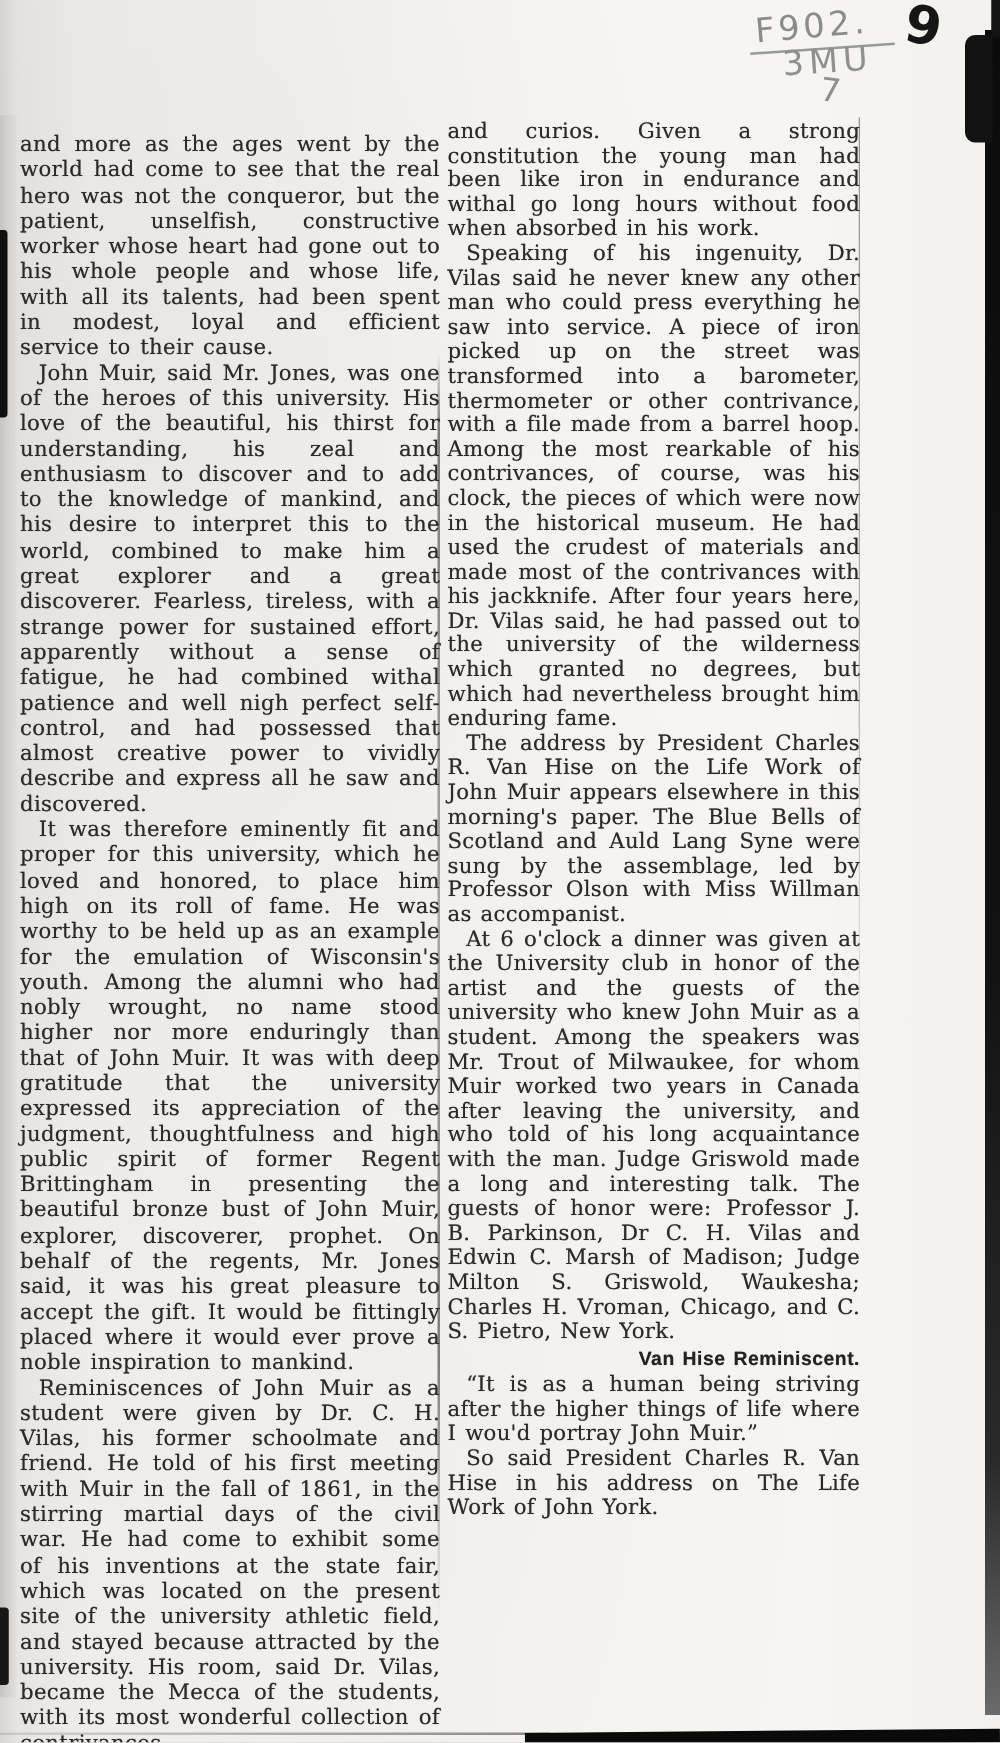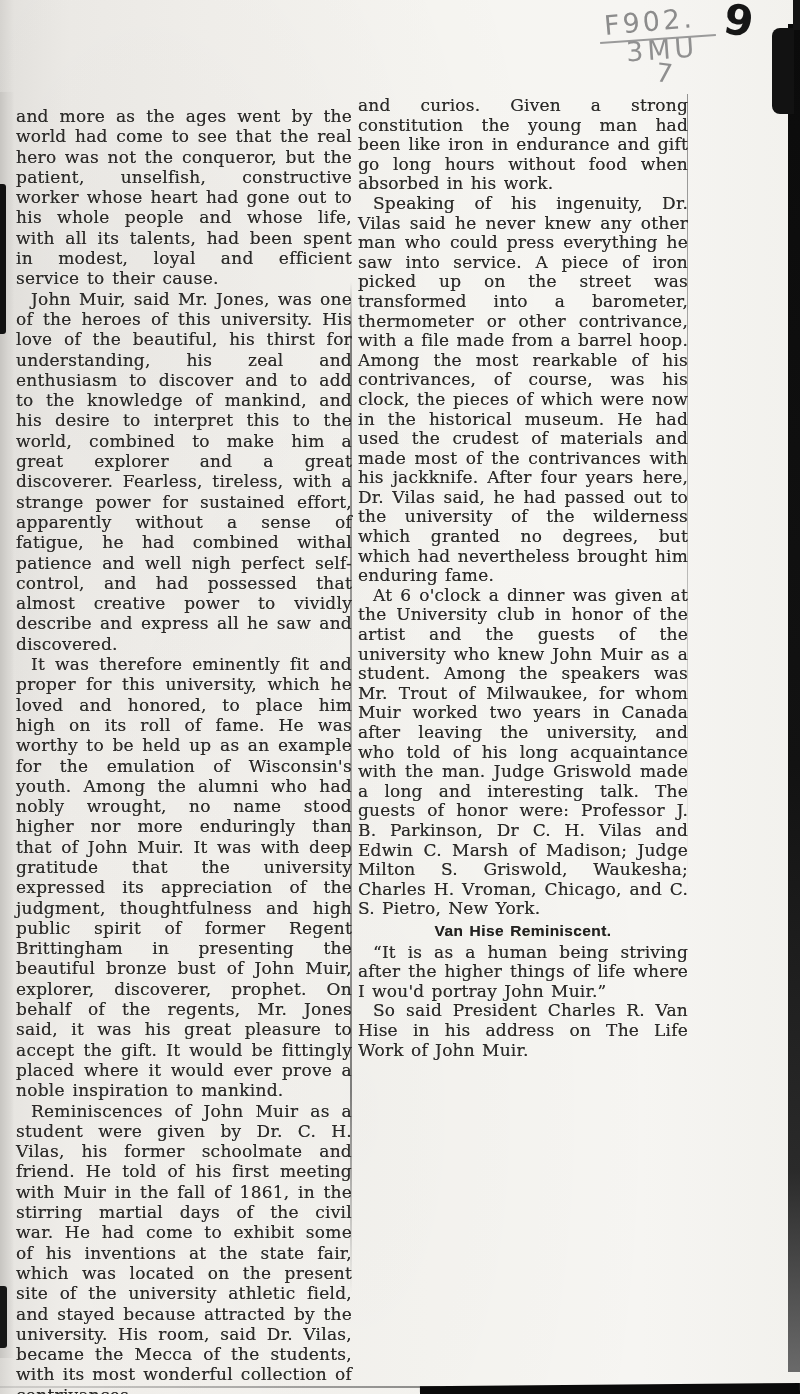--- a/index.html
+++ b/index.html
@@ -21,21 +21,21 @@
     text-shadow:0 0 0.6px rgba(20,20,20,0.55);
     hyphens:auto;-webkit-hyphens:auto;
   }
   .col-left{left:16px;top:106px;width:336px;font-size:17px;line-height:20.3px;word-spacing:2px;letter-spacing:0.25px;}
   .col-right{left:358px;top:96px;width:330px;font-size:17px;line-height:19.6px;word-spacing:1.6px;letter-spacing:0.2px;}
   .col p{margin:0;text-indent:15px;}
   .col p.noindent{text-indent:0;}
   .subhead{
     font-family:"Liberation Sans", sans-serif;
     font-weight:700;font-size:15.5px;
-    text-align:center;text-indent:0;
+    text-align:right;text-indent:0;
     margin:2px 0 2px 0;letter-spacing:0.4px;
     color:#232220;
   }
   
   .rule-mid{position:absolute;left:350px;top:282px;width:2px;height:1012px;
     background:linear-gradient(to bottom,rgba(30,30,30,0) 0%,rgba(30,30,30,0.55) 6%,rgba(30,30,30,0.35) 45%,rgba(30,30,30,0.55) 80%,rgba(30,30,30,0) 100%);}
   .rule-right{position:absolute;left:687px;top:94px;width:1px;height:812px;
     background:linear-gradient(to bottom,rgba(50,50,50,0.5) 0%,rgba(50,50,50,0.3) 60%,rgba(50,50,50,0) 100%);}
   
   .edge-left-strip{position:absolute;left:0;top:92px;width:14px;height:1266px;
@@ -81,21 +81,22 @@
   <div class="hand hw-page">9</div>
 
   <div class="col col-left">
     <p class="noindent">and more as the ages went by the world had come to see that the real hero was not the conqueror, but the patient, unselfish, constructive worker whose heart had gone out to his whole people and whose life, with all its talents, had been spent in modest, loyal and efficient service to their cause.</p>
     <p>John Muir, said Mr. Jones, was one of the heroes of this university. His love of the beautiful, his thirst for understanding, his zeal and enthusiasm to discover and to add to the knowledge of mankind, and his desire to interpret this to the world, combined to make him a great explorer and a great discoverer. Fearless, tireless, with a strange power for sustained effort, apparently without a sense of fatigue, he had combined withal patience and well nigh perfect self-control, and had possessed that almost creative power to vividly describe and express all he saw and discovered.</p>
     <p>It was therefore eminently fit and proper for this university, which he loved and honored, to place him high on its roll of fame. He was worthy to be held up as an example for the emulation of Wisconsin's youth. Among the alumni who had nobly wrought, no name stood higher nor more enduringly than that of John Muir. It was with deep gratitude that the university expressed its appreciation of the judgment, thoughtfulness and high public spirit of former Regent Brittingham in presenting the beautiful bronze bust of John Muir, explorer, discoverer, prophet. On behalf of the regents, Mr. Jones said, it was his great pleasure to accept the gift. It would be fittingly placed where it would ever prove a noble inspiration to mankind.</p>
     <p>Reminiscences of John Muir as a student were given by Dr. C. H. Vilas, his former schoolmate and friend. He told of his first meeting with Muir in the fall of 1861, in the stirring martial days of the civil war. He had come to exhibit some of his inventions at the state fair, which was located on the present site of the university athletic field, and stayed because attracted by the university. His room, said Dr. Vilas, became the Mecca of the students, with its most wonderful collection of contrivances</p>
   </div>
 
   <div class="col col-right">
-    <p class="noindent">and curios. Given a strong constitution the young man had been like iron in endurance and gift go long hours without food when absorbed in his work.</p>
+    <p class="noindent">and curios. Given a strong constitution the young man had been like iron in endurance and withal go long hours without food when absorbed in his work.</p>
     <p>Speaking of his ingenuity, Dr. Vilas said he never knew any other man who could press everything he saw into service. A piece of iron picked up on the street was transformed into a barometer, thermometer or other contrivance, with a file made from a barrel hoop. Among the most rearkable of his contrivances, of course, was his clock, the pieces of which were now in the historical museum. He had used the crudest of materials and made most of the contrivances with his jackknife. After four years here, Dr. Vilas said, he had passed out to the university of the wilderness which granted no degrees, but which had nevertheless brought him enduring fame.</p>
+    <p>The address by President Charles R. Van Hise on the Life Work of John Muir appears elsewhere in this morning's paper. The Blue Bells of Scotland and Auld Lang Syne were sung by the assemblage, led by Professor Olson with Miss Willman as accompanist.</p>
     <p>At 6 o'clock a dinner was given at the University club in honor of the artist and the guests of the university who knew John Muir as a student. Among the speakers was Mr. Trout of Milwaukee, for whom Muir worked two years in Canada after leaving the university, and who told of his long acquaintance with the man. Judge Griswold made a long and interesting talk. The guests of honor were: Professor J. B. Parkinson, Dr C. H. Vilas and Edwin C. Marsh of Madison; Judge Milton S. Griswold, Waukesha; Charles H. Vroman, Chicago, and C. S. Pietro, New York.</p>
     <h3 class="subhead">Van Hise Reminiscent.</h3>
     <p>“It is as a human being striving after the higher things of life where I wou'd portray John Muir.”</p>
-    <p>So said President Charles R. Van Hise in his address on The Life Work of John Muir.</p>
+    <p>So said President Charles R. Van Hise in his address on The Life Work of John York.</p>
   </div>
 
 </div>
 
 </body></html>

